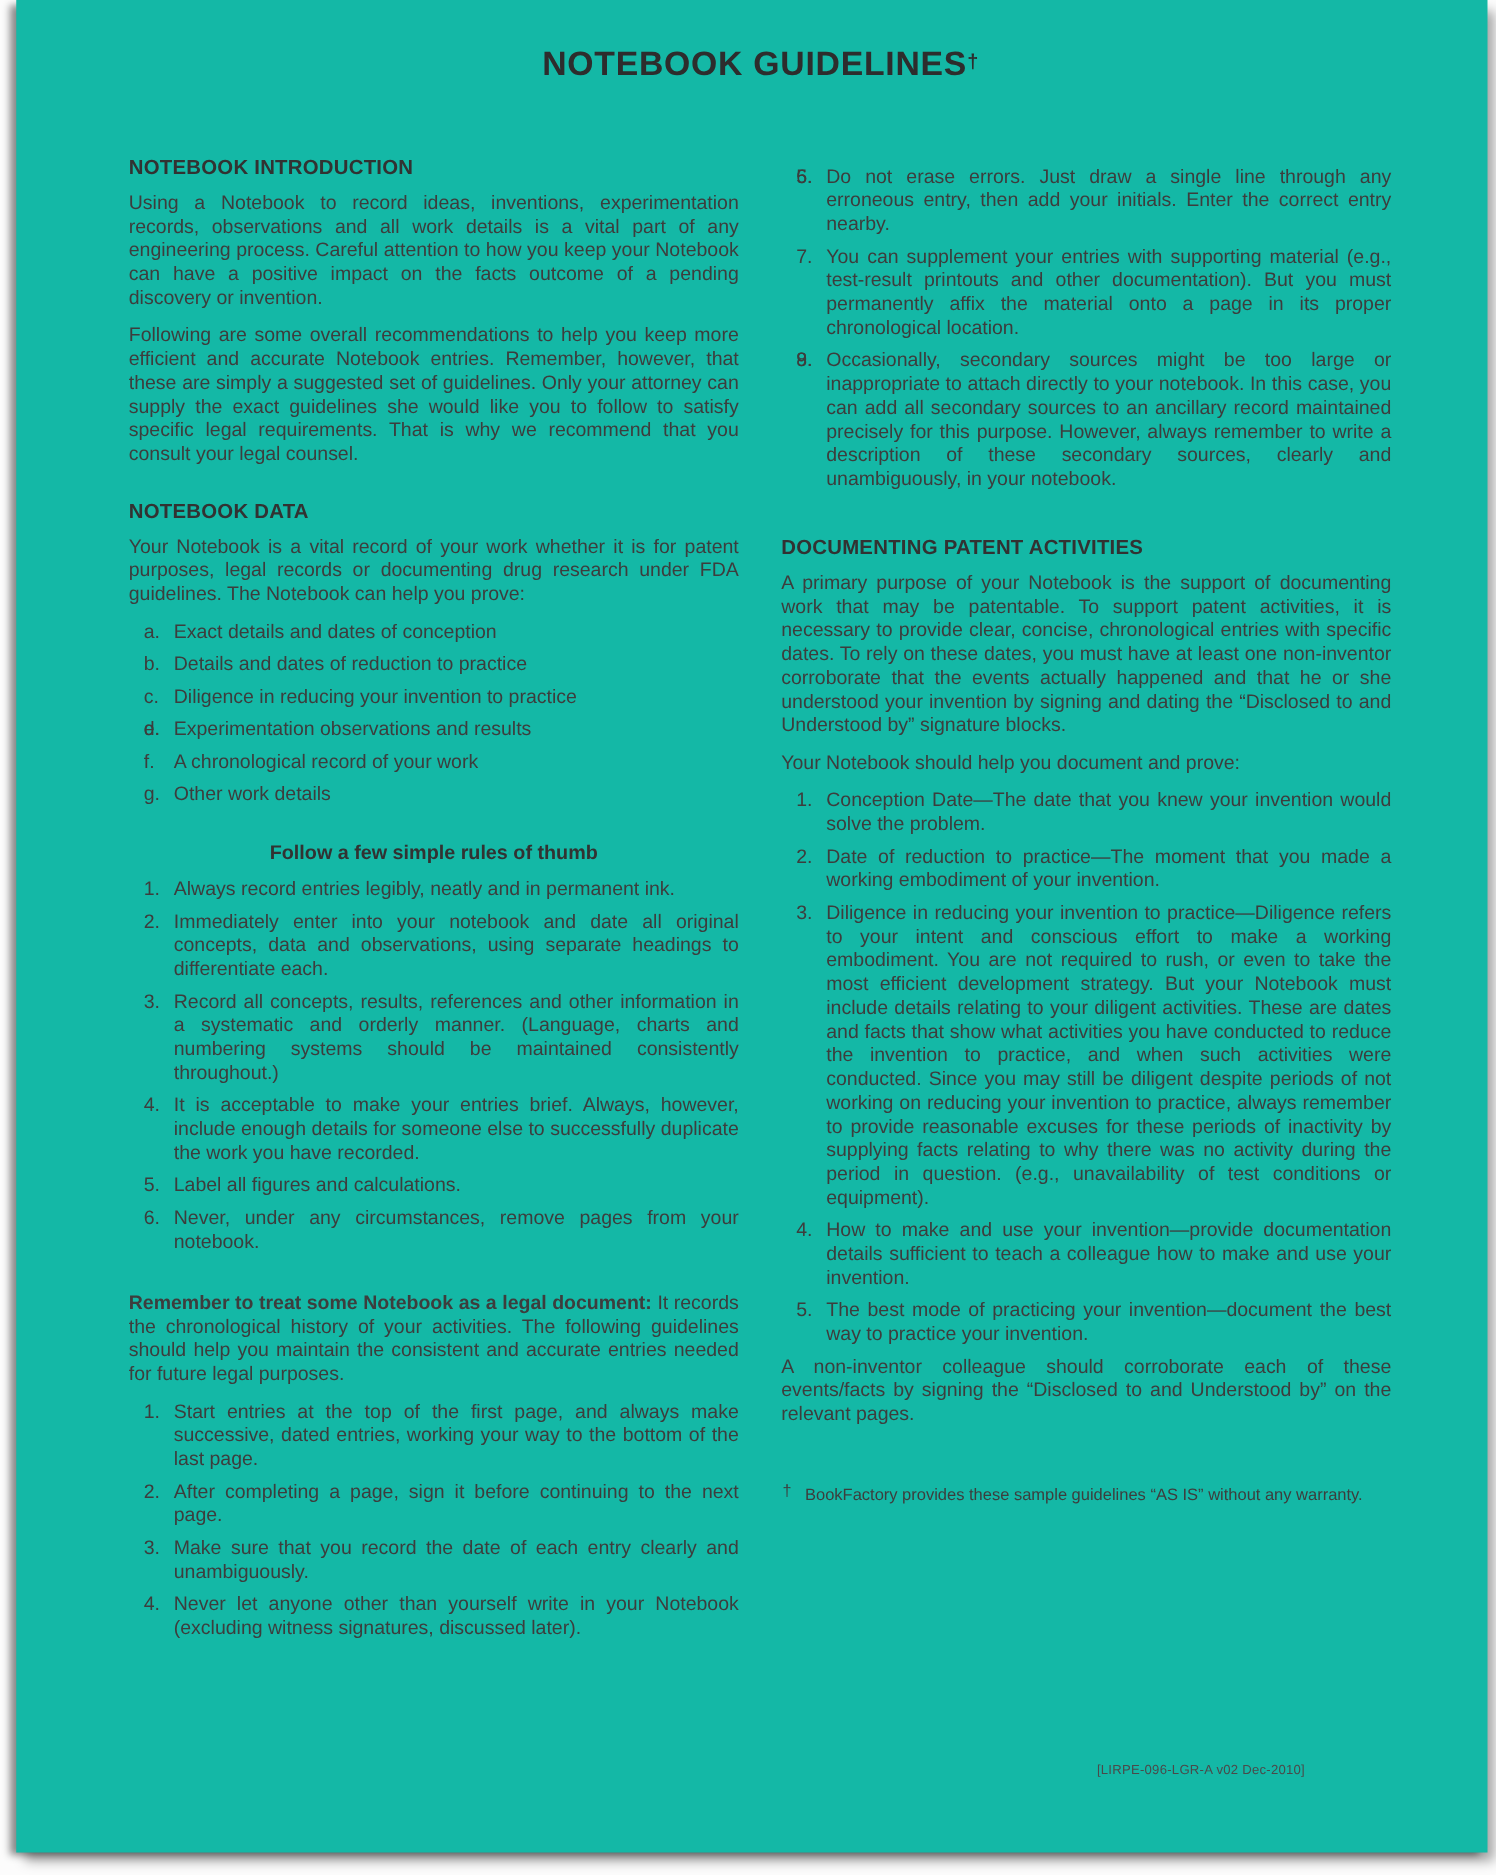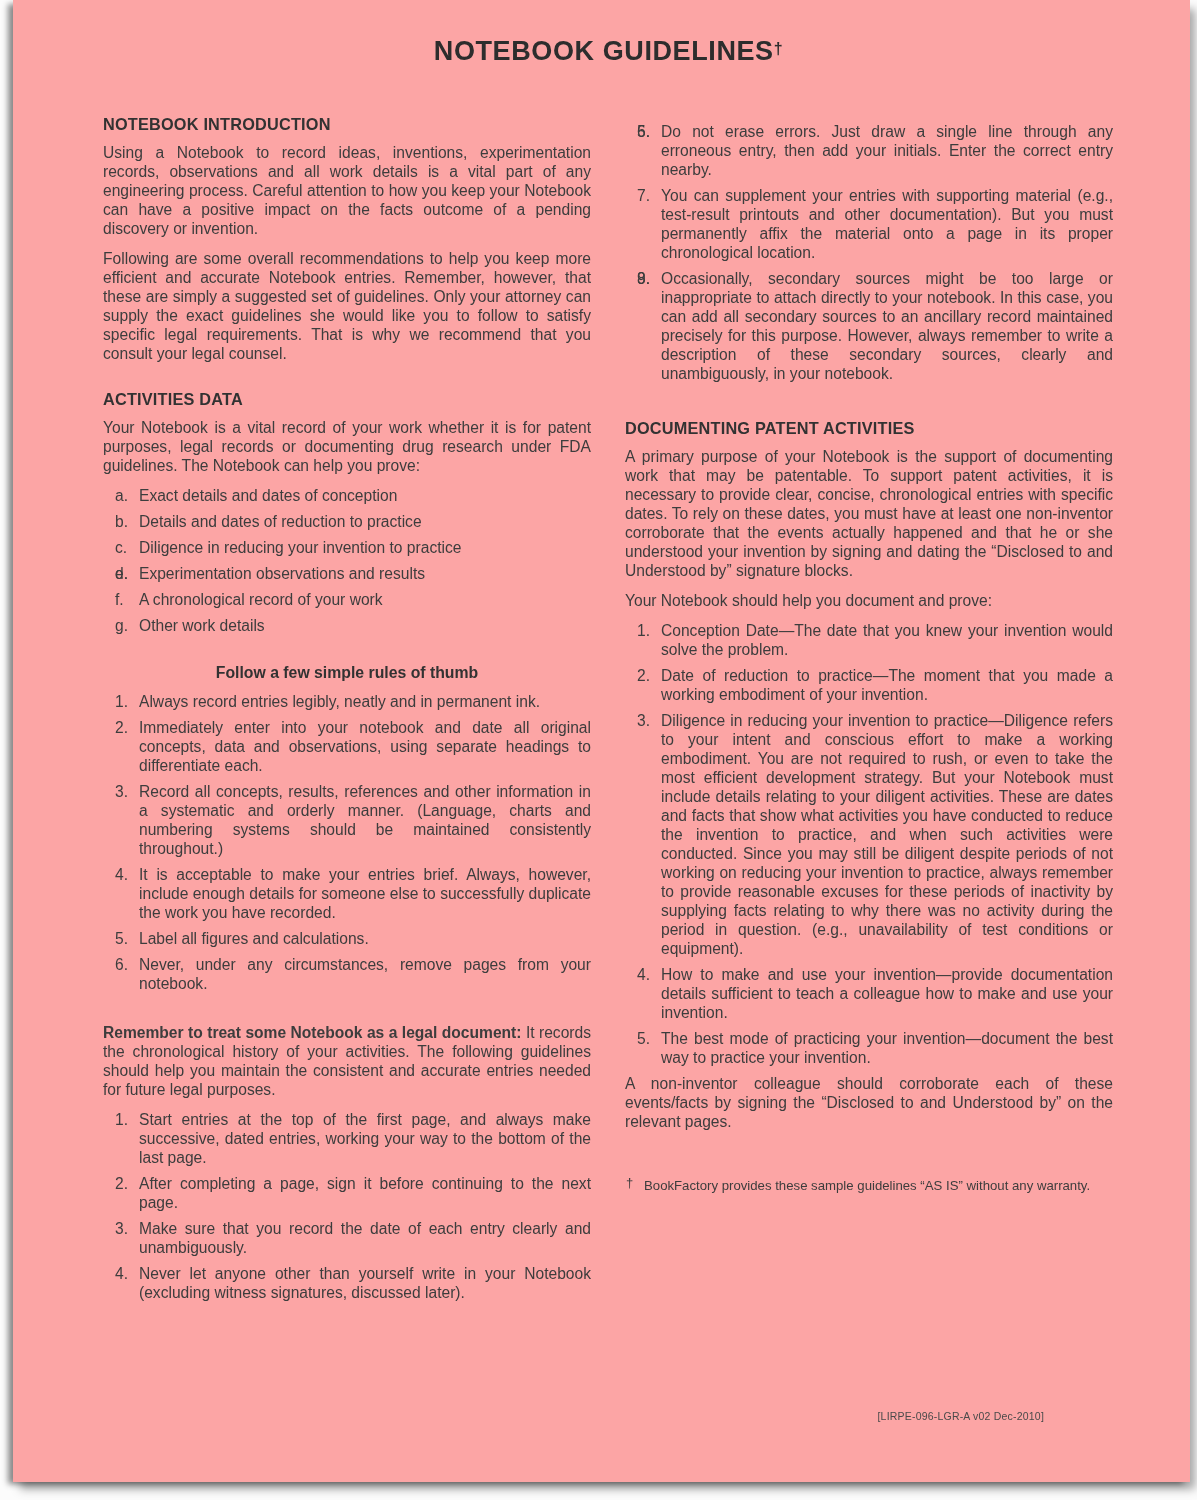--- a/index.html
+++ b/index.html
@@ -7,37 +7,38 @@
   body {
     width:1197px; height:1500px;
     background:#fcfcfc;
     font-family:"Liberation Sans", sans-serif;
     position:relative;
     overflow:hidden;
   }
   .page {
     position:absolute; left:13px; top:0;
     width:1177px; height:1482px;
-    background:#fca5a5;
+    background:#14b8a6;
     box-shadow:-6px 3px 6px -1px rgba(0,0,0,.45), 6px 8px 9px -1px rgba(0,0,0,.35);
   }
   .content { position:absolute; left:90px; top:36px; width:1011px; }
   .doc-title {
     text-align:center;
     font-size:27px; font-weight:bold; color:#2d2d2d;
     letter-spacing:.6px;
     margin:0 0 48px 0;
   }
   .doc-title sup { font-size:16px; vertical-align:6px; font-weight:bold; }
   .columns { display:flex; gap:34px; }
   .col {
     width:488px;
     font-size:15.6px; line-height:19px;
     color:#3d3d3d;
     text-align:justify;
+    margin-top:10px;
   }
   .sec-head {
     font-size:16.3px; font-weight:bold; color:#323232;
     margin:0 0 9px 0; letter-spacing:.2px; text-align:left;
   }
   .sec-gap { margin-top:27px; }
   .para { margin:0 0 11px 0; }
   .para:last-child { margin-bottom:0; }
   .sub-head {
     font-weight:bold; font-size:15.8px; color:#323232;
@@ -69,21 +70,21 @@
     <h1 class="doc-title"><span>NOTEBOOK GUIDELINES</span><sup>†</sup></h1>
 
     <div class="columns">
 
       <div class="col col-left">
 
         <h2 class="sec-head">NOTEBOOK INTRODUCTION</h2>
         <p class="para">Using a Notebook to record ideas, inventions, experimentation records, observations and all work details is a vital part of any engineering process. Careful attention to how you keep your Notebook can have a positive impact on the facts outcome of a pending discovery or invention.</p>
         <p class="para">Following are some overall recommendations to help you keep more efficient and accurate Notebook entries. Remember, however, that these are simply a suggested set of guidelines. Only your attorney can supply the exact guidelines she would like you to follow to satisfy specific legal requirements. That is why we recommend that you consult your legal counsel.</p>
 
-        <h2 class="sec-head sec-gap">ACTIVITIES DATA</h2>
+        <h2 class="sec-head sec-gap">NOTEBOOK DATA</h2>
         <p class="para">Your Notebook is a vital record of your work whether it is for patent purposes, legal records or documenting drug research under FDA guidelines. The Notebook can help you prove:</p>
         <div class="list">
           <div class="li"><span class="mk">a.</span><span>Exact details and dates of conception</span></div>
           <div class="li"><span class="mk">b.</span><span>Details and dates of reduction to practice</span></div>
           <div class="li"><span class="mk">c.</span><span>Diligence in reducing your invention to practice</span></div>
           <div class="li"><span class="mk">d.</span></div>
           <div class="li"><span class="mk">e.</span><span>Experimentation observations and results</span></div>
           <div class="li"><span class="mk">f.</span><span>A chronological record of your work</span></div>
           <div class="li"><span class="mk">g.</span><span>Other work details</span></div>
         </div>

